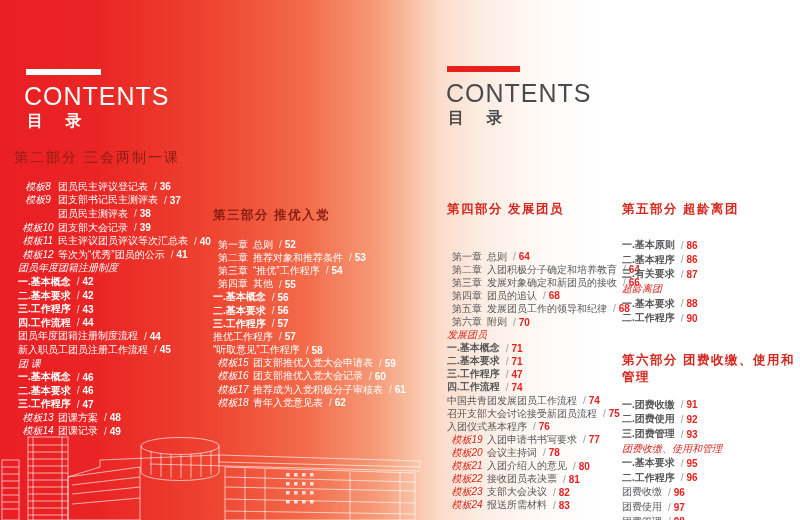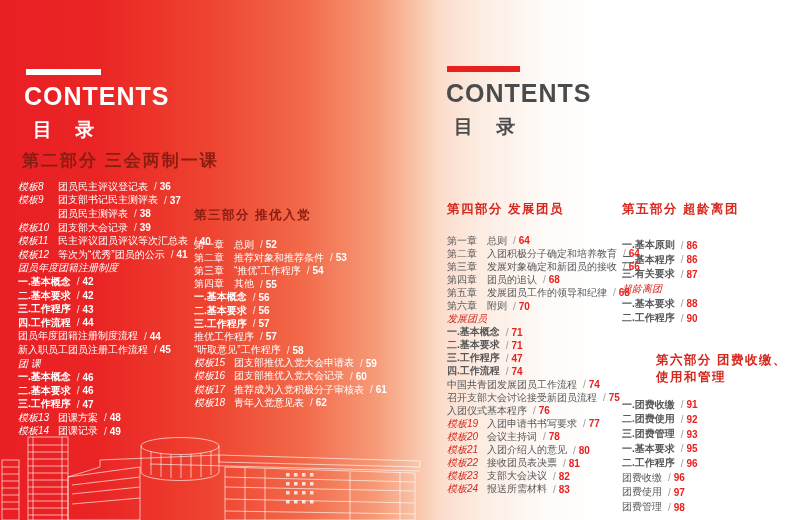--- a/index.html
+++ b/index.html
@@ -6,50 +6,50 @@
   .canvas {
     position:relative; width:800px; height:520px; overflow:hidden;
     font-family:"Liberation Sans", sans-serif;
     background:linear-gradient(90deg,#e91f24 0%,#ea2424 12%,#ee4330 26%,#f26a4a 38%,
       #f69a77 47%,#f9c4a8 52%,#fbdccb 55%,#fcece2 60%,#fefaf7 68%,#ffffff 75%,#ffffff 100%);
   }
   .page { position:absolute; inset:0; }
   .bar { position:absolute; }
   .bar-white { left:26px; top:69px; width:75px; height:6px; background:#ffffff; }
   .bar-red   { left:447px; top:66px; width:73px; height:6px; background:#e8211f; }
-  .contents { position:absolute; margin:0; font-size:25px; font-weight:700; letter-spacing:1px; }
+  .contents { position:absolute; margin:0; font-size:25px; font-weight:400; letter-spacing:1px; }
   .contents-left  { left:24px; top:82px; color:#ffffff; }
   .contents-right { left:446px; top:79px; color:#4a4b4d; }
-  .mulu { position:absolute; margin:7px; font-size:19px; font-weight:700; letter-spacing:9px; }
+  .mulu { position:absolute; margin:1px; font-size:16px; font-weight:700; letter-spacing:9px; }
   .mulu-left  { left:26px; top:110px; color:#ffffff; }
   .mulu-right { left:447px; top:107px; color:#4a4b4d; }
 
-  .section-top { position:absolute; left:22px; top:149px; font-size:17px; font-weight:700;
+  .section-top { position:absolute; left:14px; top:149px; font-size:14px; font-weight:400;
                  letter-spacing:2px; color:#8a1d12; }
   .col { position:absolute; }
   .col-l1 { left:18px;  top:180px; width:172px; }
-  .col-l2 { left:194px; top:207px; width:172px; }
+  .col-l2 { left:213px; top:207px; width:172px; }
   .col-r1 { left:447px; top:201px; width:175px; }
   .col-r2 { left:622px; top:201px; width:175px; }
 
   .col-header { font-size:12.5px; font-weight:700; letter-spacing:1.5px; }
   .page-left  .col-header { color:#8a1d12; margin-bottom:14px; }
   .page-right .col-header { color:#d6281e; }
-  .col-r1 .col-header { margin-bottom:16px; }
+  .col-r1 .col-header { margin-bottom:32px; }
   .hdr-s1 { margin-bottom:20px; }
-  .hdr-s2 { margin-top:26px; margin-bottom:12px;margin-left:34px; }
+  .hdr-s2 { margin-top:26px; margin-bottom:12px; }
 
   .item { display:flex; align-items:center; white-space:nowrap; font-size:10px; }
   .col-l1 .item { height:13.6px; }
   .col-l2 .item { height:13.2px; }
   .col-r1 .item { height:13.1px; }
   .col-r2 .item { height:14.6px; }
   .col-l2 .item.bold { margin-top:9px; }
 
-  .lbl { display:inline-block; min-width:40px; flex-shrink:0; }
+  .lbl { display:inline-block; min-width:40px; flex-shrink:0;text-align:center; }
   .item.template .lbl { font-style:italic; }
   .item.template .txt, .item.italic .txt { }
   .item.num .txt { font-weight:700; }
   .item.bold .txt { font-weight:400; font-style:italic; }
   .sep { margin:0 3px 0 6px; }
   .pg { font-weight:700; }
 
   .page-left { color:#ffffff; }
   .page-left .sep { color:rgba(255,255,255,0.85); }
   .page-left .pg  { color:#ffffff; }
@@ -456,20 +456,23 @@
           <div class="item num">
             <span class="txt">二.团费使用</span>
             <span class="sep">/</span>
             <span class="pg">92</span>
           </div>
           <div class="item num">
             <span class="txt">三.团费管理</span>
             <span class="sep">/</span>
             <span class="pg">93</span>
           </div>
+          <div class="item bold">
+            <span class="txt">团费收缴、使用和管理</span>
+          </div>
           <div class="item num">
             <span class="txt">一.基本要求</span>
             <span class="sep">/</span>
             <span class="pg">95</span>
           </div>
           <div class="item num">
             <span class="txt">二.工作程序</span>
             <span class="sep">/</span>
             <span class="pg">96</span>
           </div>

